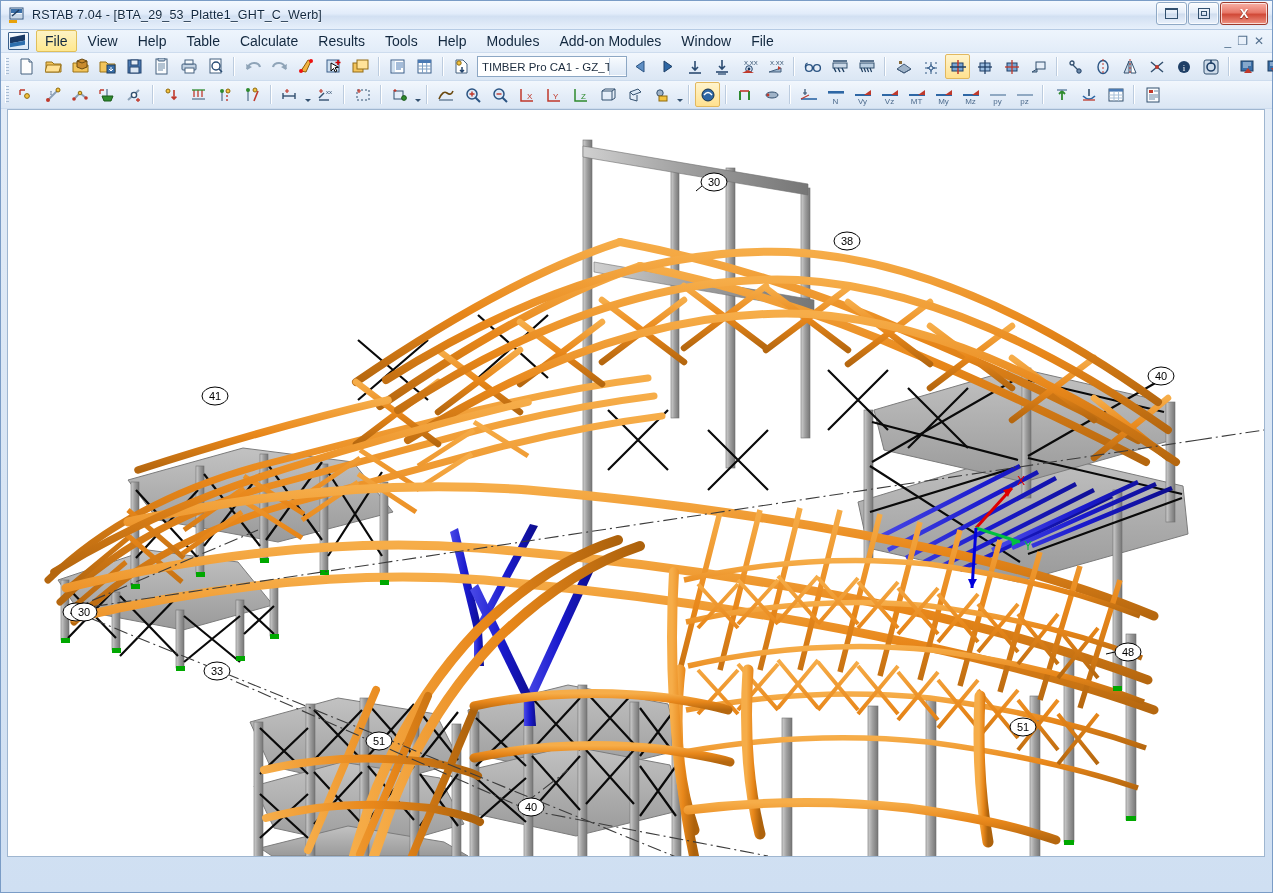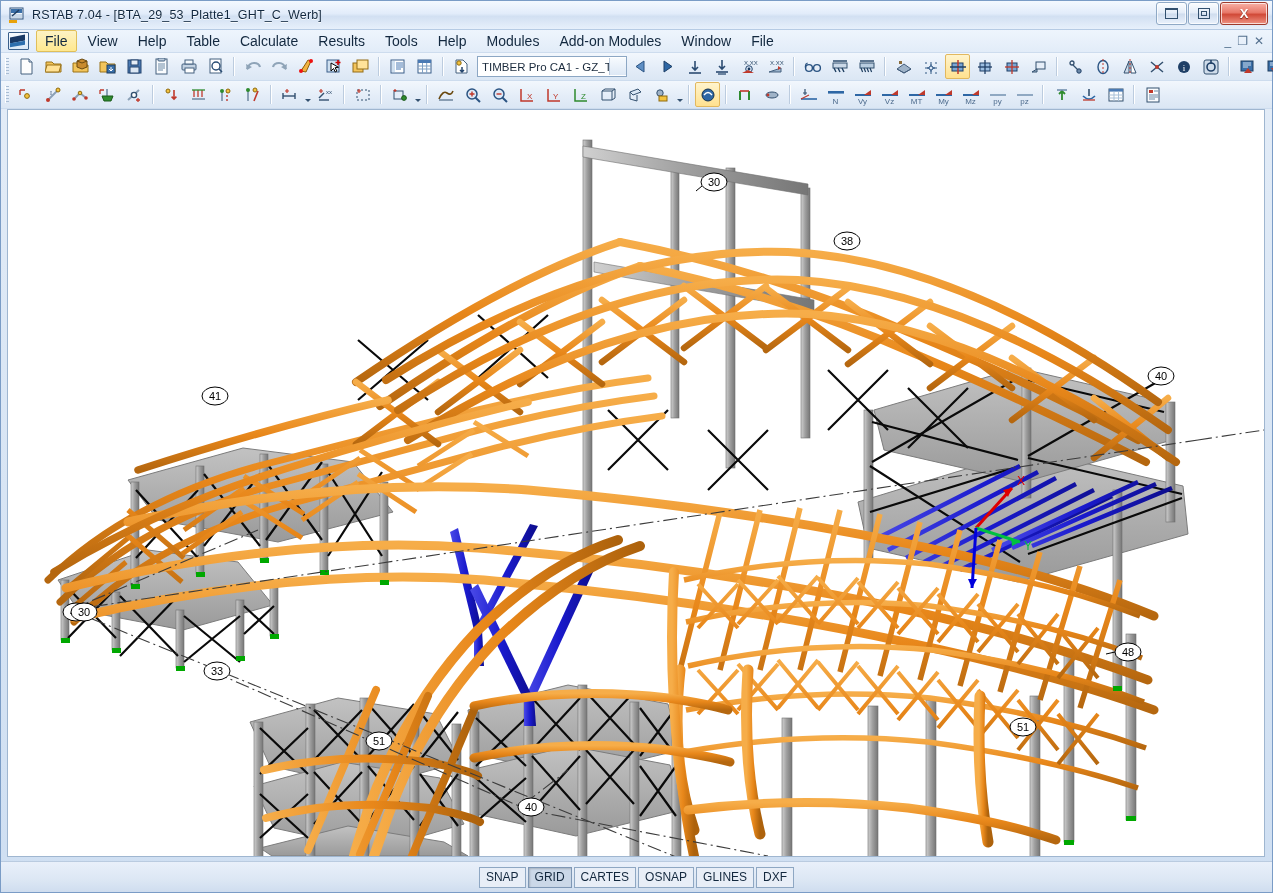--- a/index.html
+++ b/index.html
@@ -1076,38 +1076,14 @@
             <text x="68" y="506" text-anchor="middle">48</text>
           </g>
         <g>
             <ellipse cx="76" cy="502" rx="13" ry="9" fill="#fff" stroke="#000"></ellipse>
             <text x="76" y="506" text-anchor="middle">30</text>
           </g>
       </g>
     </svg>
   </div>
 
-  <div class="statusbar">
-    <div class="statusgroup">
-      <div class="statuspad"></div>
-      <div class="statusbox">
-          <span>SNAP</span>
-        </div>
-      <div class="statusbox pressed">
-          <span>GRID</span>
-        </div>
-      <div class="statusbox">
-          <span>CARTES</span>
-        </div>
-      <div class="statusbox">
-          <span>OSNAP</span>
-        </div>
-      <div class="statusbox">
-          <span>GLINES</span>
-        </div>
-      <div class="statusbox last">
-          <span>DXF</span>
-        </div>
-      <div class="statuspad"></div>
-    </div>
-  </div>
 
 </div>
 
 </body></html>

